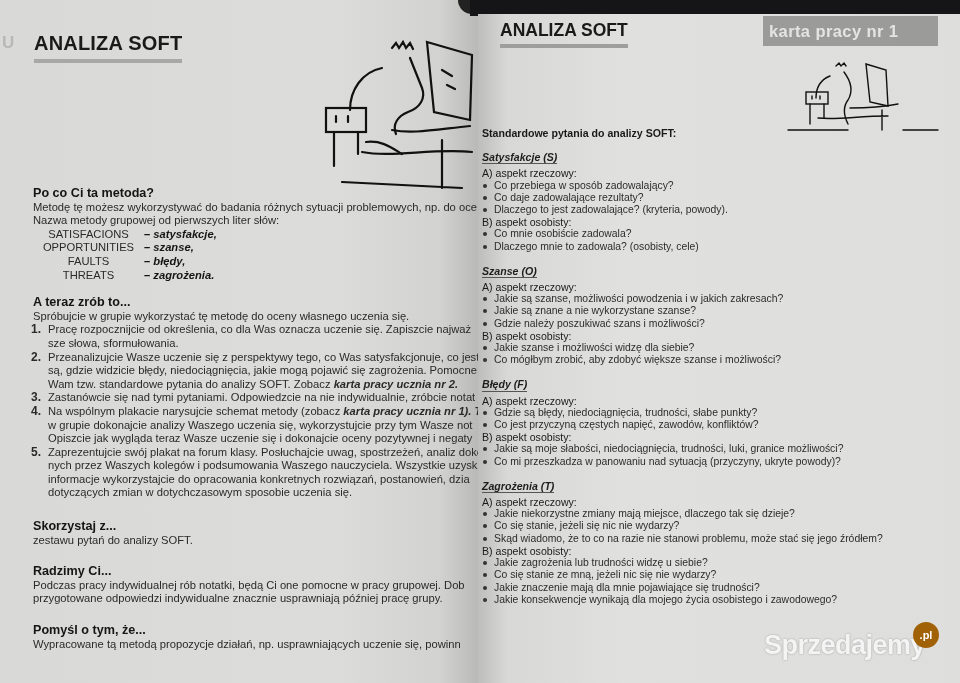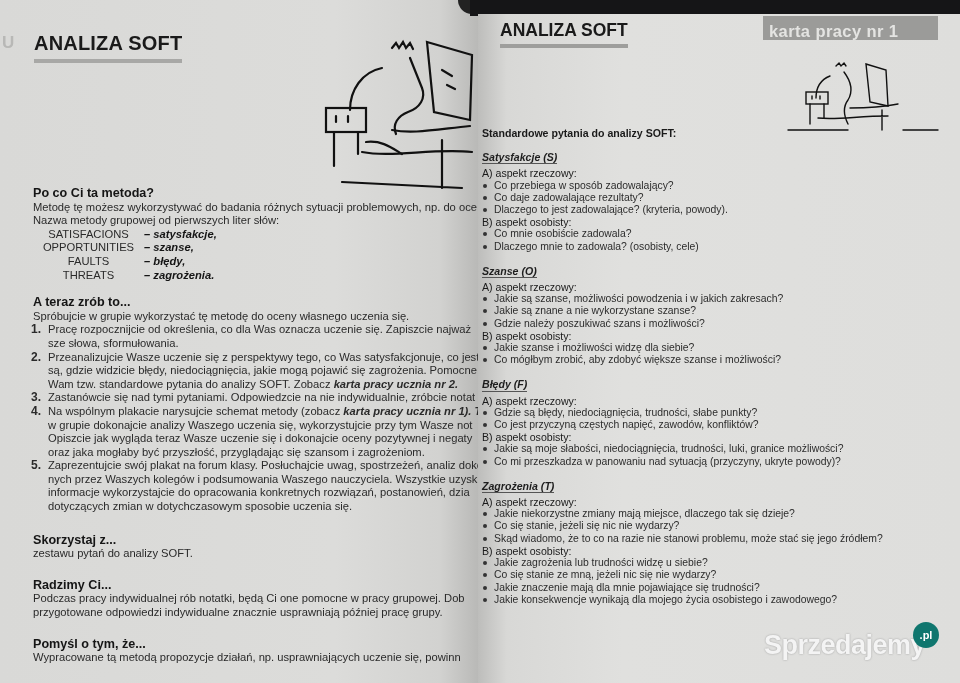--- a/index.html
+++ b/index.html
@@ -45,41 +45,41 @@
     position: absolute; left: 478px; top: 14px; width: 482px; height: 669px;
     background: linear-gradient(90deg, #bdbdbb 0%, #d8d8d6 6%, #e0e0de 30%, #dededc 100%);
     overflow: hidden;
   }
   .top-dark { position: absolute; left: 470px; top: 0; width: 490px; height: 16px; background: #151517; }
   .title-right {
     position: absolute; left: 22px; top: 6px; font-size: 17.5px; font-weight: bold; color: #1a1a1a;
     padding-bottom: 3px; border-bottom: 4px solid #9e9e9c;
   }
   .karta-badge {
-    position: absolute; left: 285px; top: 2px; width: 175px; height: 24px; background: #9b9b99;
+    position: absolute; left: 285px; top: 2px; width: 175px; height: 30px; background: #9b9b99;
     color: #e4e4e2; font-weight: bold; font-size: 16.5px; line-height: 30px; padding-left: 6px; letter-spacing: 0.4px;
   }
   .illus-right { position: absolute; left: 300px; top: 40px; width: 170px; height: 80px; }
 
   .right-body { position: absolute; left: 4px; top: 113px; width: 460px; font-size: 10.4px; line-height: 12.2px; color: #2c2c2c; }
   .intro { font-weight: bold; font-size: 10.6px; color: #1a1a1a; margin-bottom: 12px; }
   .sec-title { font-style: italic; font-weight: bold; font-size: 10.6px; color: #1e1e1e; display: inline-block; border-bottom: 1px solid #555; margin-bottom: 3px; }
   .aspect { font-weight: normal; font-size: 10.6px; color: #1a1a1a; }
   ul.q { list-style: none; }
   ul.q li { position: relative; padding-left: 12px; white-space: nowrap; }
   ul.q li::before { content: ""; position: absolute; left: 1px; top: 4px; width: 4px; height: 4px; border-radius: 50%; background: #333; }
   .section { margin-bottom: 12px; }
 
   .watermark {
     position: absolute; left: 764px; top: 630px; font-size: 27px; font-weight: bold; color: #f4f4f4;
     text-shadow: 0 0 2px #999; letter-spacing: -0.5px;
   }
   .wm-dot {
     position: absolute; left: 913px; top: 622px; width: 26px; height: 26px; border-radius: 50%;
-    background: #0f766e; color: #fff; font-weight: bold; font-size: 11px; line-height: 26px; text-align: center;
+    background: #a16207; color: #fff; font-weight: bold; font-size: 11px; line-height: 26px; text-align: center;
   }
 </style>
 </head>
 <body>
 
 <div class="spread">
 
   <div class="page-left">
     <div class="corner-dark"></div>
     <div class="side-tab">U</div>
@@ -140,21 +140,20 @@
           </li>
         <li>
             <span class="num">3.</span>
           <div>Zastanówcie się nad tymi pytaniami. Odpowiedzcie na nie indywidualnie, zróbcie notat</div>
           </li>
         <li>
             <span class="num">4.</span>
           <div><span>Na wspólnym plakacie narysujcie schemat metody (zobacz </span><span class="bi">karta pracy ucznia nr 1). Te</span></div>
           <div>w grupie dokonajcie analizy Waszego uczenia się, wykorzystujcie przy tym Wasze not</div>
           <div>Opiszcie jak wygląda teraz Wasze uczenie się i dokonajcie oceny pozytywnej i negaty</div>
-          <div>oraz jaka mogłaby być przyszłość, przyglądając się szansom i zagrożeniom.</div>
           </li>
         <li>
             <span class="num">5.</span>
           <div>Zaprezentujcie swój plakat na forum klasy. Posłuchajcie uwag, spostrzeżeń, analiz doko</div>
           <div>nych przez Waszych kolegów i podsumowania Waszego nauczyciela. Wszystkie uzysk</div>
           <div>informacje wykorzystajcie do opracowania konkretnych rozwiązań, postanowień, dzia</div>
           <div>dotyczących zmian w dotychczasowym sposobie uczenia się.</div>
           </li>
       </ol>
 

